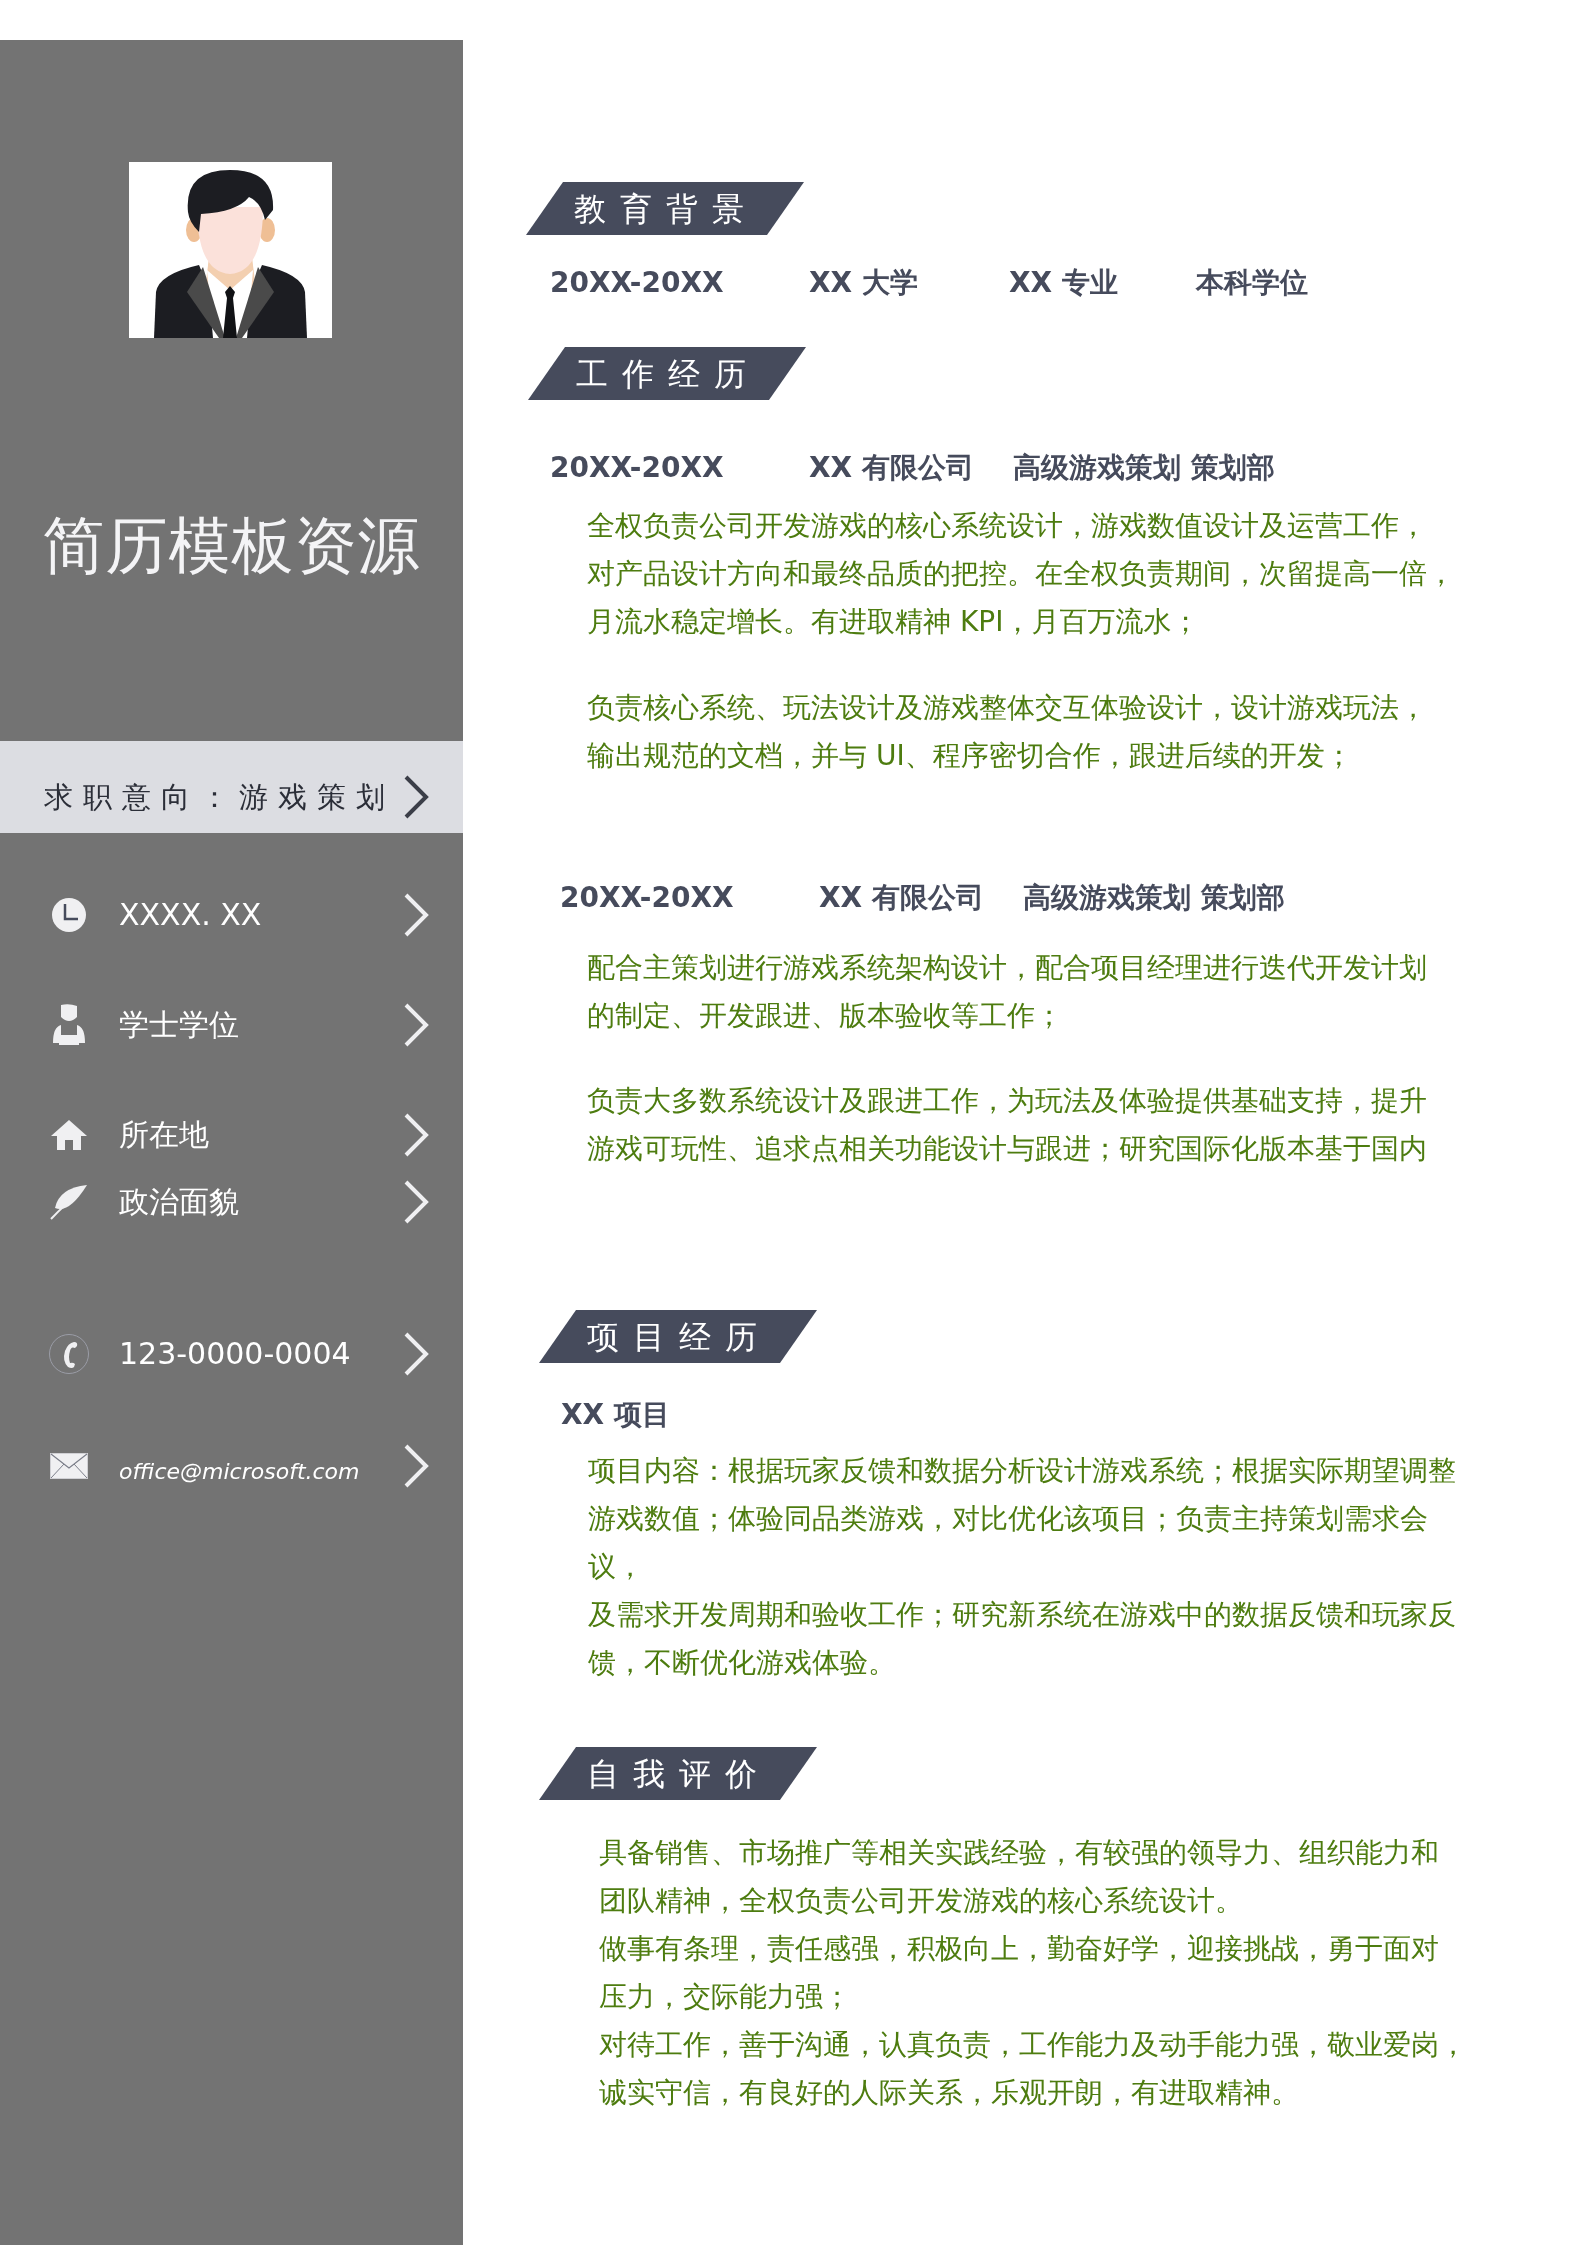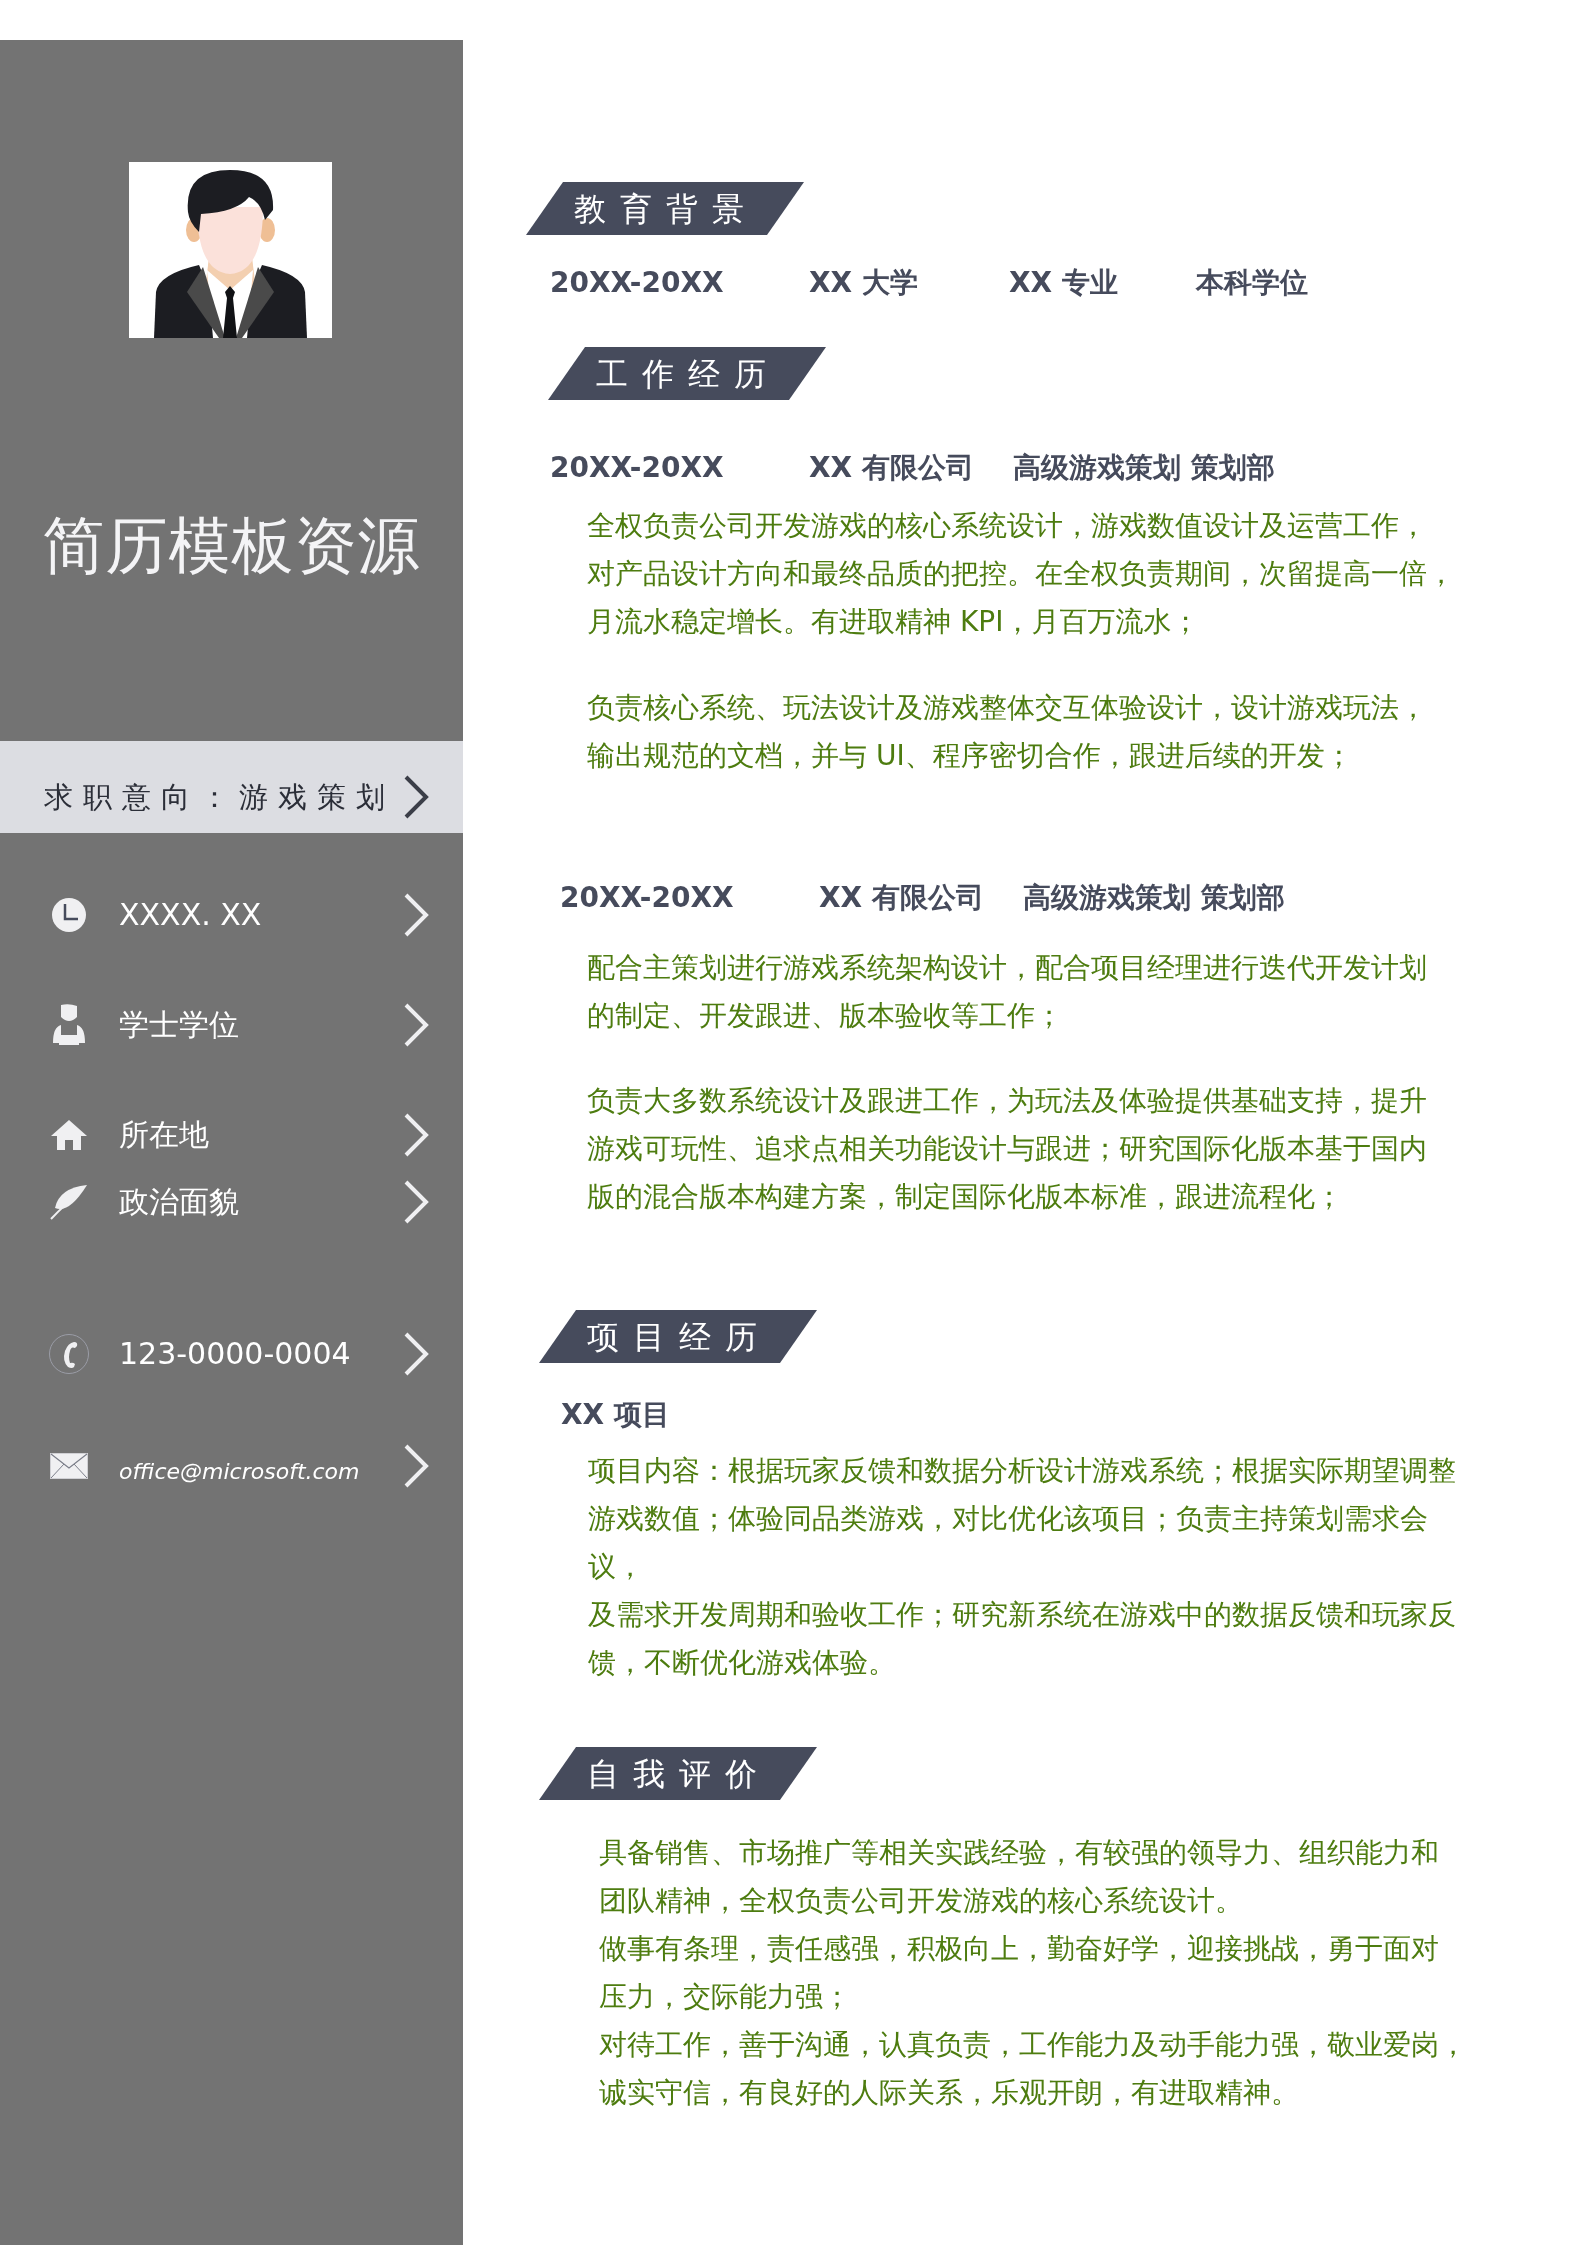--- a/index.html
+++ b/index.html
@@ -154,21 +154,21 @@
   <svg viewBox="0 0 278 53" preserveAspectRatio="none">
       <polygon points="37,0 278,0 241,53 0,53" fill="#464b5c"></polygon>
     </svg>
   <span class="btxt">教育背景</span>
 </div>
 <div class="row" style="left:550px; top:266px;">20XX-20XX</div>
 <div class="row" style="left:809px; top:266px;">XX 大学</div>
 <div class="row" style="left:1009px; top:266px;">XX 专业</div>
 <div class="row" style="left:1196px; top:266px;">本科学位</div>
 
-<div class="banner" style="left:548px; top:347px;">
+<div class="banner" style="left:528px; top:347px;">
   <svg viewBox="0 0 278 53" preserveAspectRatio="none">
       <polygon points="37,0 278,0 241,53 0,53" fill="#464b5c"></polygon>
     </svg>
   <span class="btxt">工作经历</span>
 </div>
 
 <div class="row" style="left:550px; top:451px;">20XX-20XX</div>
 <div class="row" style="left:809px; top:451px;">XX 有限公司</div>
 <div class="row" style="left:1013px; top:451px;">高级游戏策划  策划部</div>
 
@@ -186,21 +186,20 @@
 <div class="row" style="left:819px; top:881px;">XX 有限公司</div>
 <div class="row" style="left:1023px; top:881px;">高级游戏策划  策划部</div>
 
 <div class="para" style="left:587px; top:944px;">
   <p>配合主策划进行游戏系统架构设计，配合项目经理进行迭代开发计划</p>
   <p>的制定、开发跟进、版本验收等工作；</p>
 </div>
 <div class="para" style="left:587px; top:1077px;">
   <p>负责大多数系统设计及跟进工作，为玩法及体验提供基础支持，提升</p>
   <p>游戏可玩性、追求点相关功能设计与跟进；研究国际化版本基于国内</p>
-  <p>版的混合版本构建方案，制定国际化版本标准，跟进流程化；</p>
 </div>
 
 <div class="banner" style="left:539px; top:1310px;">
   <svg viewBox="0 0 278 53" preserveAspectRatio="none">
       <polygon points="37,0 278,0 241,53 0,53" fill="#464b5c"></polygon>
     </svg>
   <span class="btxt">项目经历</span>
 </div>
 <div class="row" style="left:561px; top:1398px;">XX 项目</div>
 <div class="para" style="left:588px; top:1447px;">

